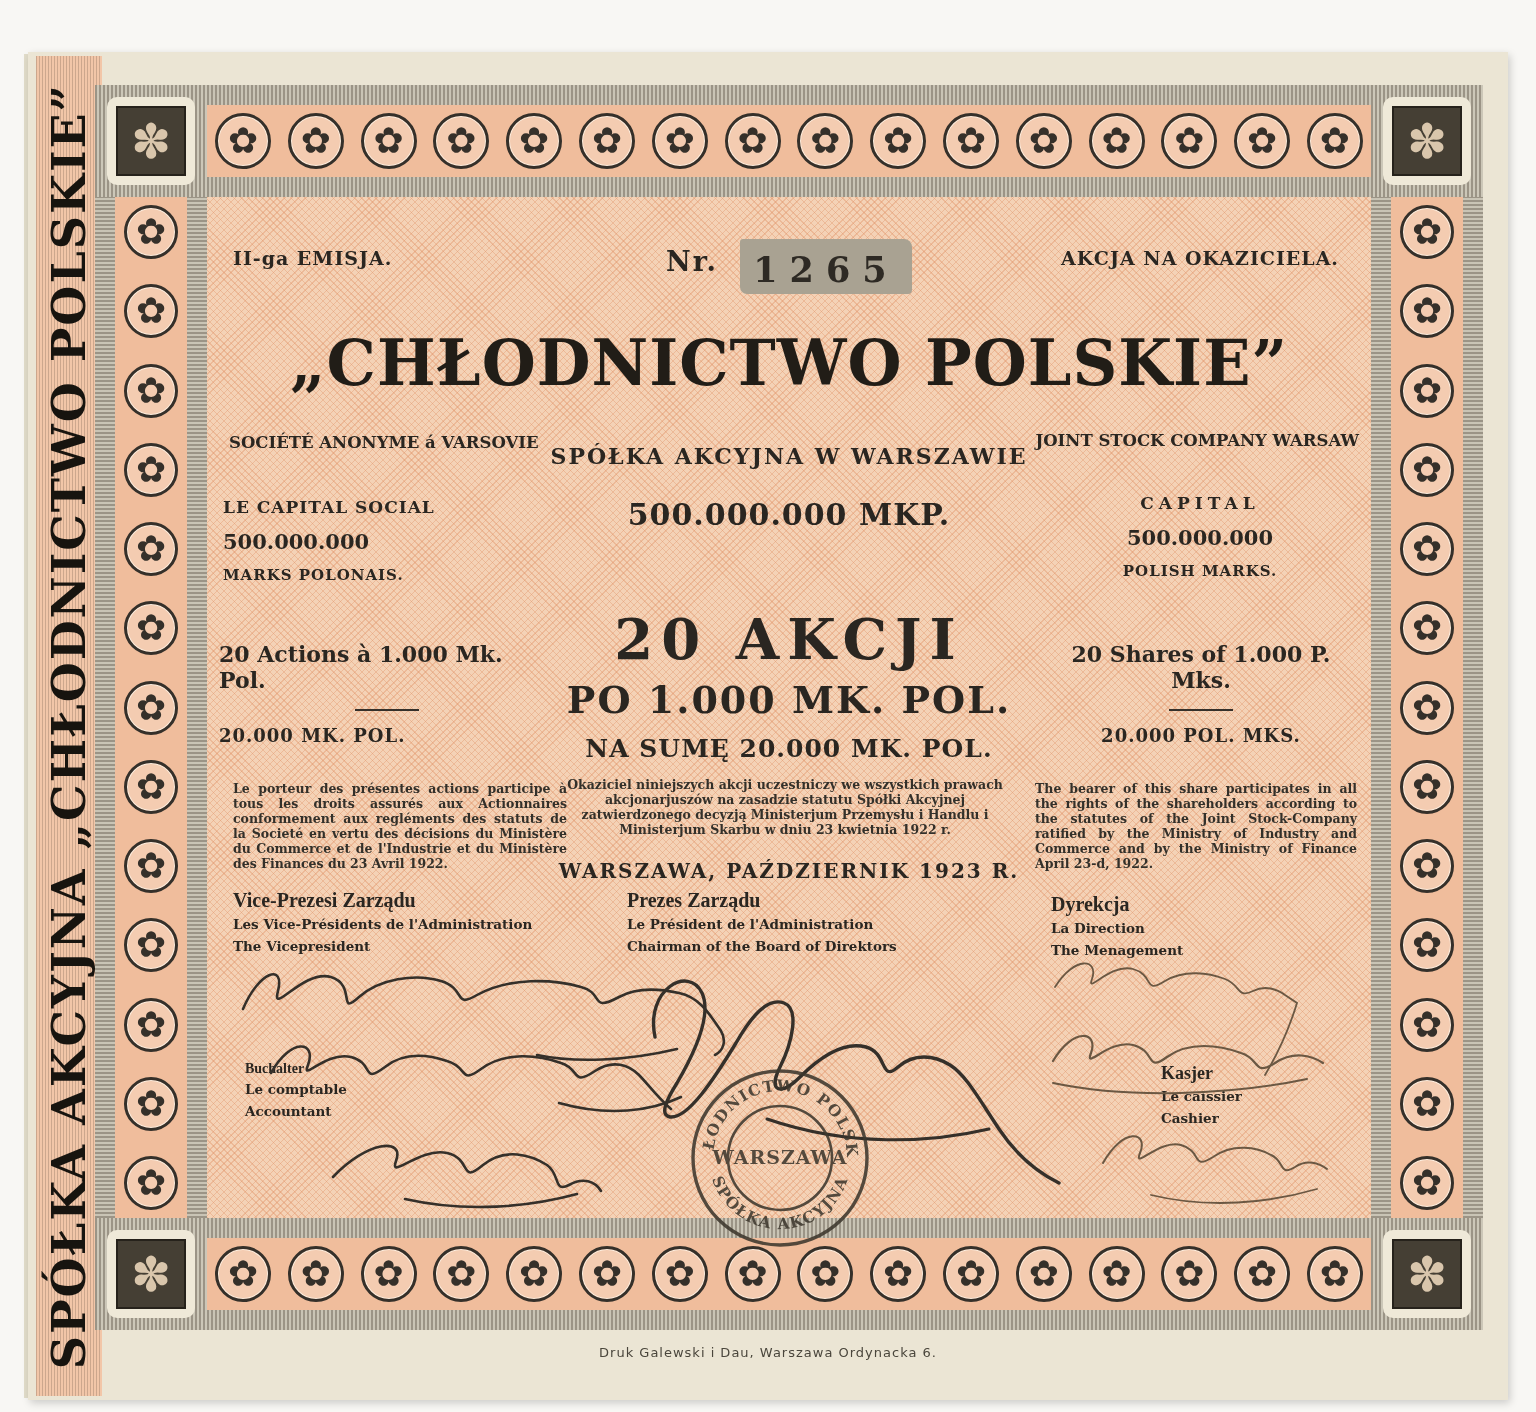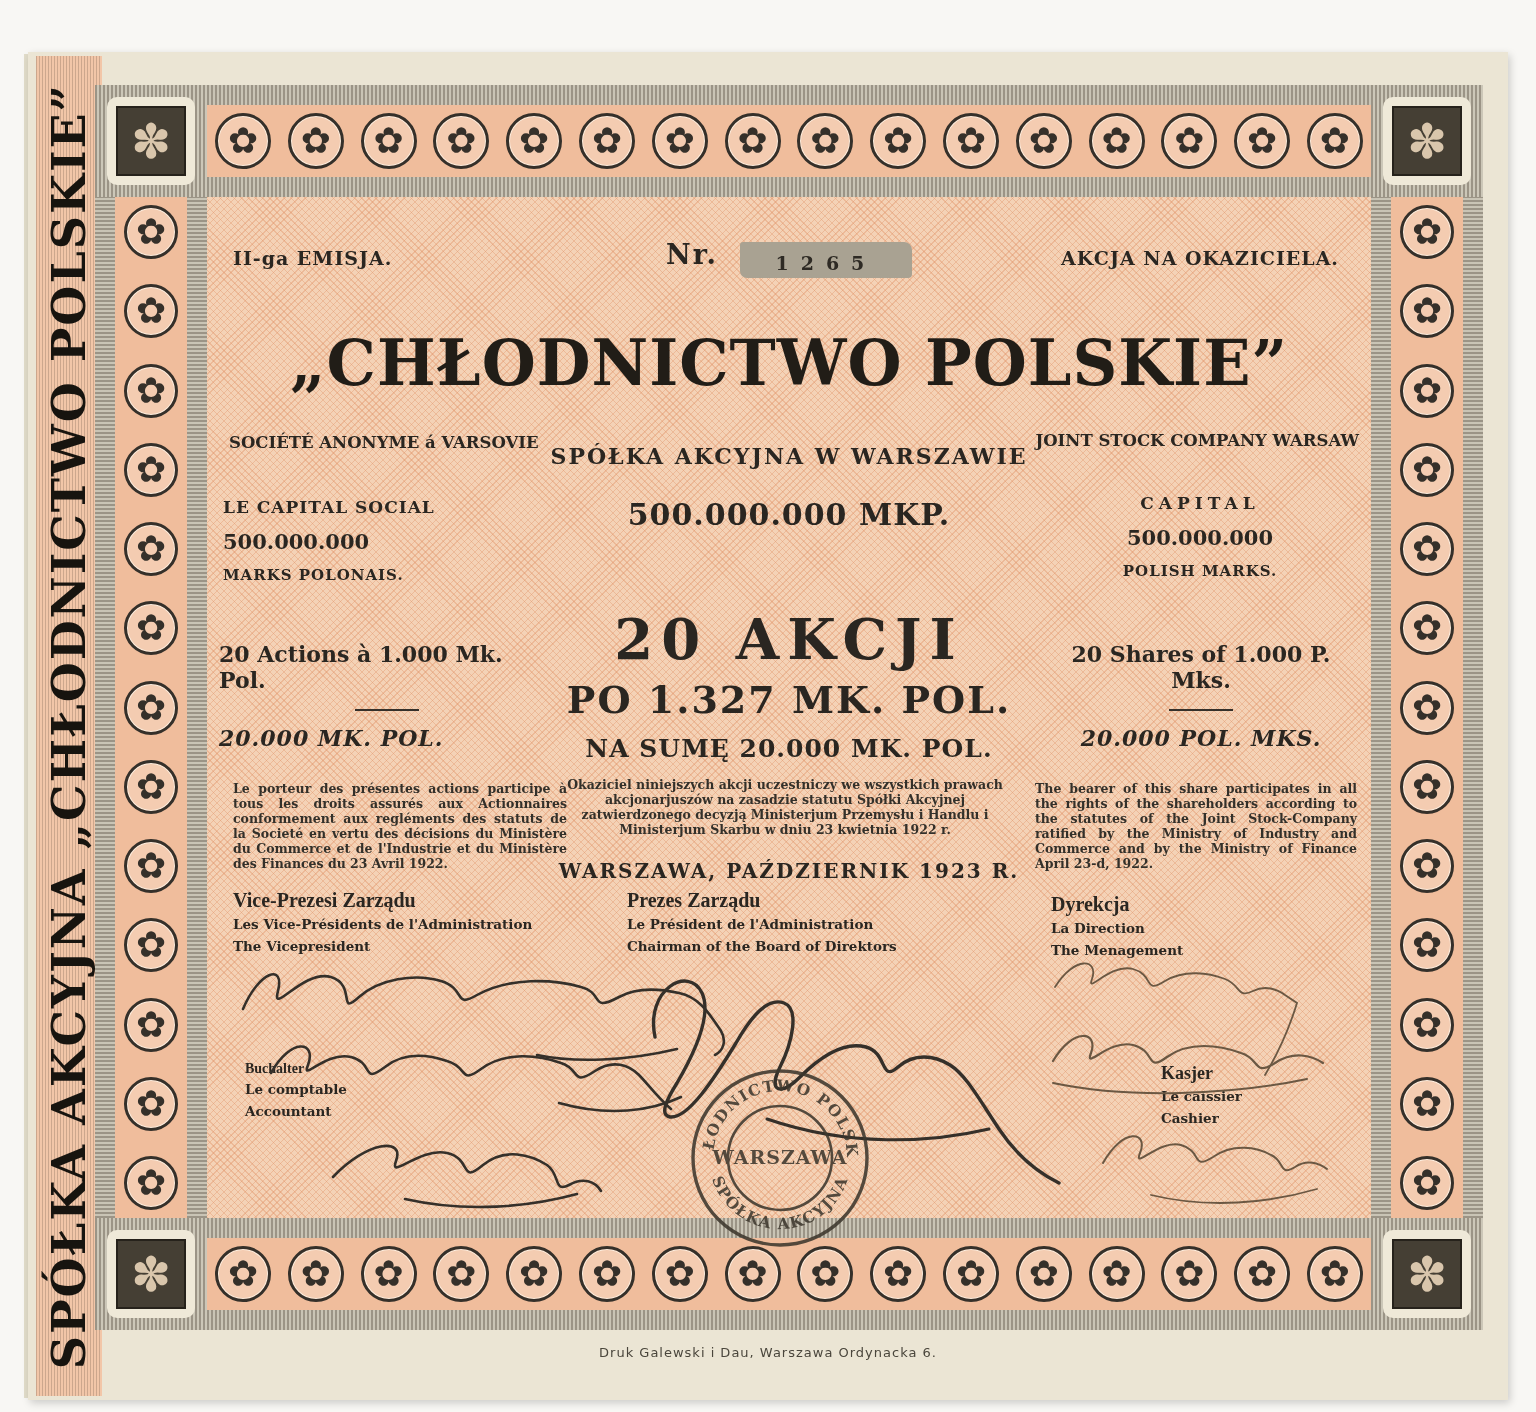--- a/index.html
+++ b/index.html
@@ -87,21 +87,21 @@
     overflow:visible;
   }
   .abs { position:absolute; }
   .ctr { left:0; right:0; text-align:center; }
   
   .emission { left:26px; top:50px; font-size:19px; font-weight:bold; letter-spacing:1px; }
   .serial { left:0; right:0; top:42px; text-align:center; white-space:nowrap; }
   .serial-label { font-size:27px; font-weight:bold; letter-spacing:2px; }
   .serial-box {
     display:inline-block; min-width:172px; margin-left:22px; padding:10px 10px 4px;
-    background:#a9a292; color:#2e2a24; font-size:19px; font-weight:bold;
+    background:#a9a292; color:#2e2a24; font-size:35px; font-weight:bold;
     letter-spacing:12px; text-align:center; vertical-align:middle;
     border-radius:3px 8px 4px 7px;
   }
   .bearer { right:32px; top:50px; font-size:19px; font-weight:bold; letter-spacing:1px; }
   
   .title { top:128px; font-size:64px; font-weight:bold; letter-spacing:1px; white-space:nowrap; transform:scaleX(.97); transform-origin:center; color:#211d17; }
   .sub-left  { left:22px;  top:236px; font-size:16.5px; font-weight:bold; }
   .sub-center{ top:246px; font-size:22px; font-weight:bold; letter-spacing:2px; }
   .sub-right { right:12px; top:234px; font-size:16.5px; font-weight:bold; }
   
@@ -113,21 +113,21 @@
   .cap-l3 { font-size:15px; font-weight:bold; margin-top:12px; letter-spacing:1px; }
   .cap-c1 { font-size:30px; font-weight:bold; letter-spacing:1px; }
   .cap-c2 { font-size:30px; font-weight:bold; margin-top:8px; letter-spacing:1px; }
   .cap-r1 { font-size:17px; font-weight:bold; letter-spacing:5px; }
   
   .sh-left  { left:12px;  top:444px; width:336px; text-align:left; }
   .sh-center{ top:414px; }
   .sh-right { right:12px; top:444px; width:316px; text-align:center; }
   .sh-side1 { font-size:22px; font-weight:bold; }
   .sh-rule  { width:64px; border:none; border-top:2px solid #35302a; margin:16px auto 14px; }
-  .sh-side2 { font-size:22px; font-weight:bold; letter-spacing:1px;font-style:italic; }
+  .sh-side2 { font-size:18px; font-weight:bold; letter-spacing:1px; }
   .sh-c1 { font-size:56px; font-weight:bold; letter-spacing:8px; line-height:1; }
   .sh-c2 { font-size:38px; font-weight:bold; letter-spacing:2px; margin-top:10px; }
   .sh-c3 { font-size:25px; font-weight:bold; letter-spacing:1px; margin-top:12px; }
   
   .clause { font-size:12.5px; line-height:1.2; text-align:justify; font-weight:600; color:#33302a; }
   .cl-fr { left:26px;  top:584px; width:334px; }
   .cl-pl { left:352px; top:580px; width:452px; text-align:center; }
   .cl-en { right:14px; top:584px; width:322px; }
   .dateline { top:662px; font-size:20px; font-weight:bold; letter-spacing:2px; }
   
@@ -281,21 +281,21 @@
         <div class="cap-l3">POLISH MARKS.</div>
       </div>
 
       <div class="abs sh-left">
         <div class="sh-side1">20 Actions à 1.000 Mk. Pol.</div>
         <hr class="sh-rule">
         <div class="sh-side2">20.000 MK. POL.</div>
       </div>
       <div class="abs ctr sh-center">
         <div class="sh-c1">20 AKCJI</div>
-        <div class="sh-c2">PO 1.327 MK. POL.</div>
+        <div class="sh-c2">PO 1.000 MK. POL.</div>
         <div class="sh-c3">NA SUMĘ 20.000 MK. POL.</div>
       </div>
       <div class="abs sh-right">
         <div class="sh-side1">20 Shares of 1.000 P. Mks.</div>
         <hr class="sh-rule">
         <div class="sh-side2">20.000 POL. MKS.</div>
       </div>
 
       <div class="abs clause cl-fr">Le porteur des présentes actions participe à tous les droits assurés aux Actionnaires conformement aux regléments des statuts de la Societé en vertu des décisions du Ministère du Commerce et de l'Industrie et du Ministère des Finances du 23 Avril 1922.</div>
       <div class="abs clause cl-pl">Okaziciel niniejszych akcji uczestniczy we wszystkich prawach akcjonarjuszów na zasadzie statutu Spółki Akcyjnej zatwierdzonego decyzją Ministerjum Przemysłu i Handlu i Ministerjum Skarbu w dniu 23 kwietnia 1922 r.</div>

